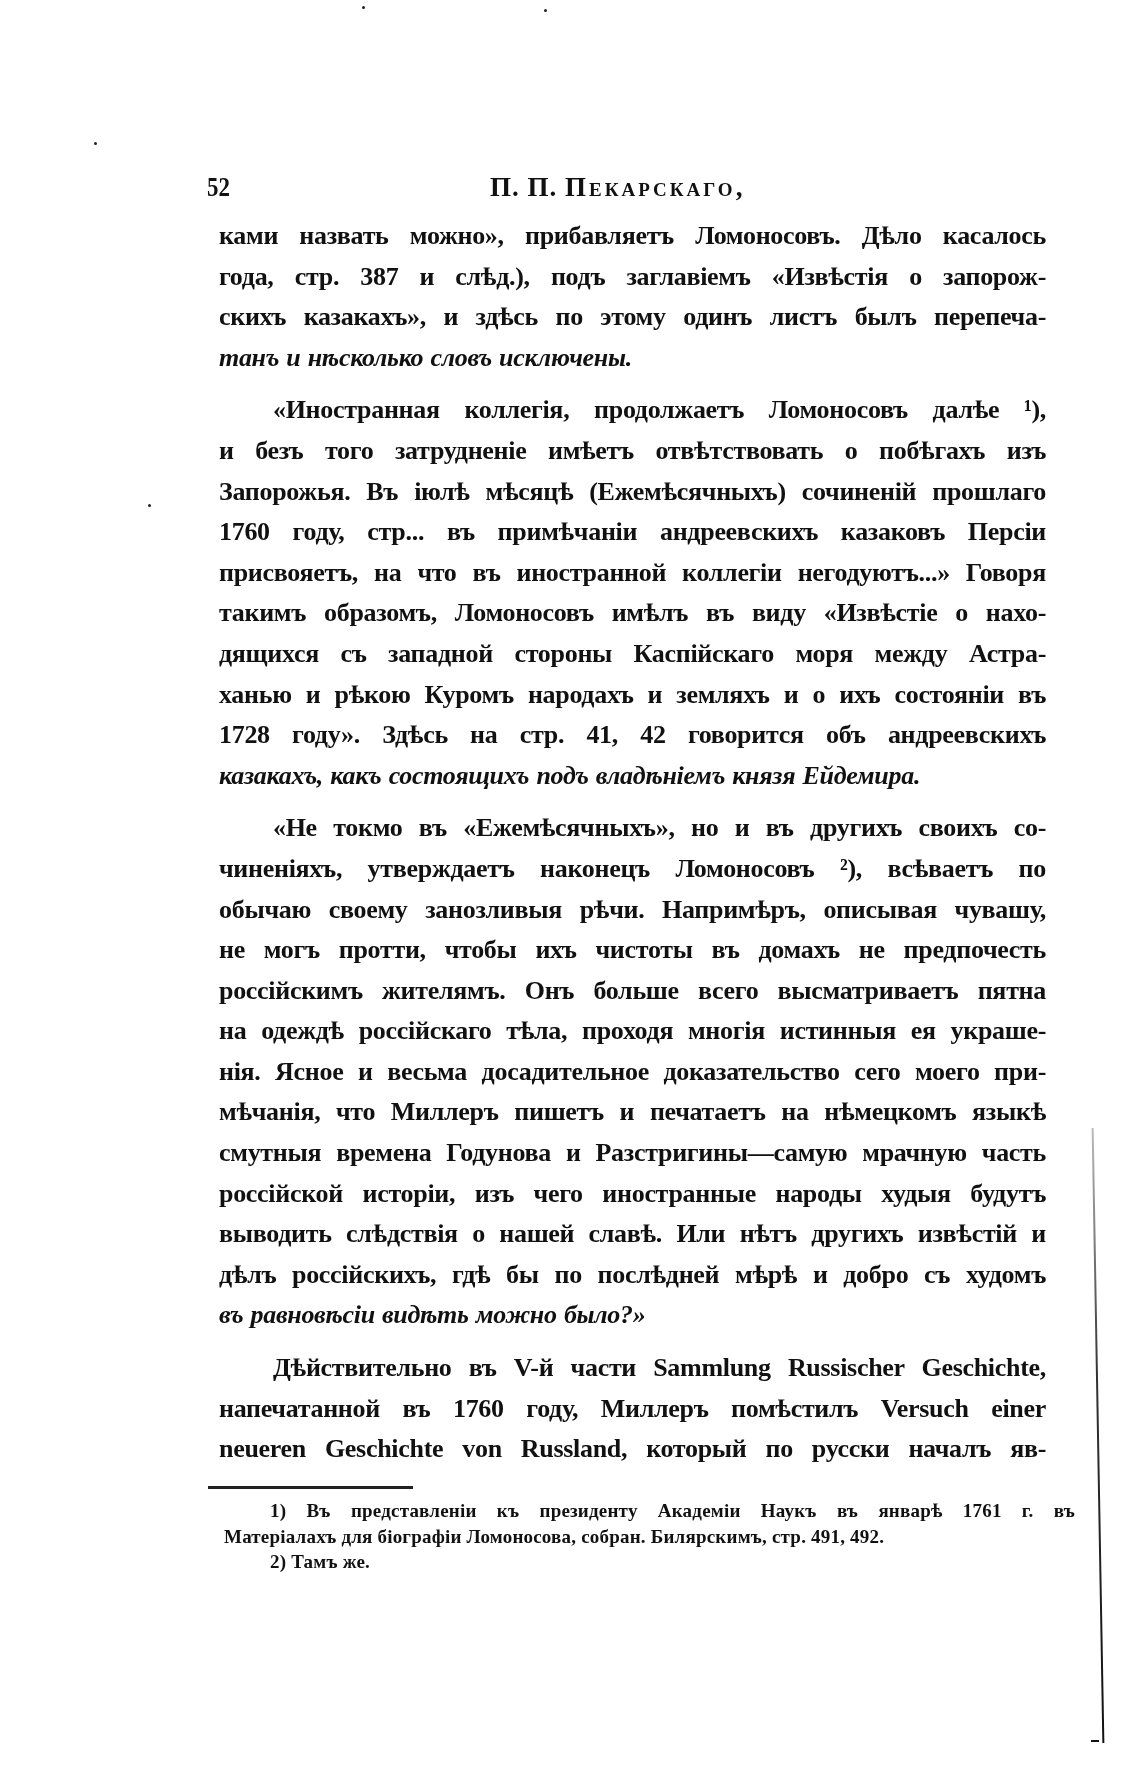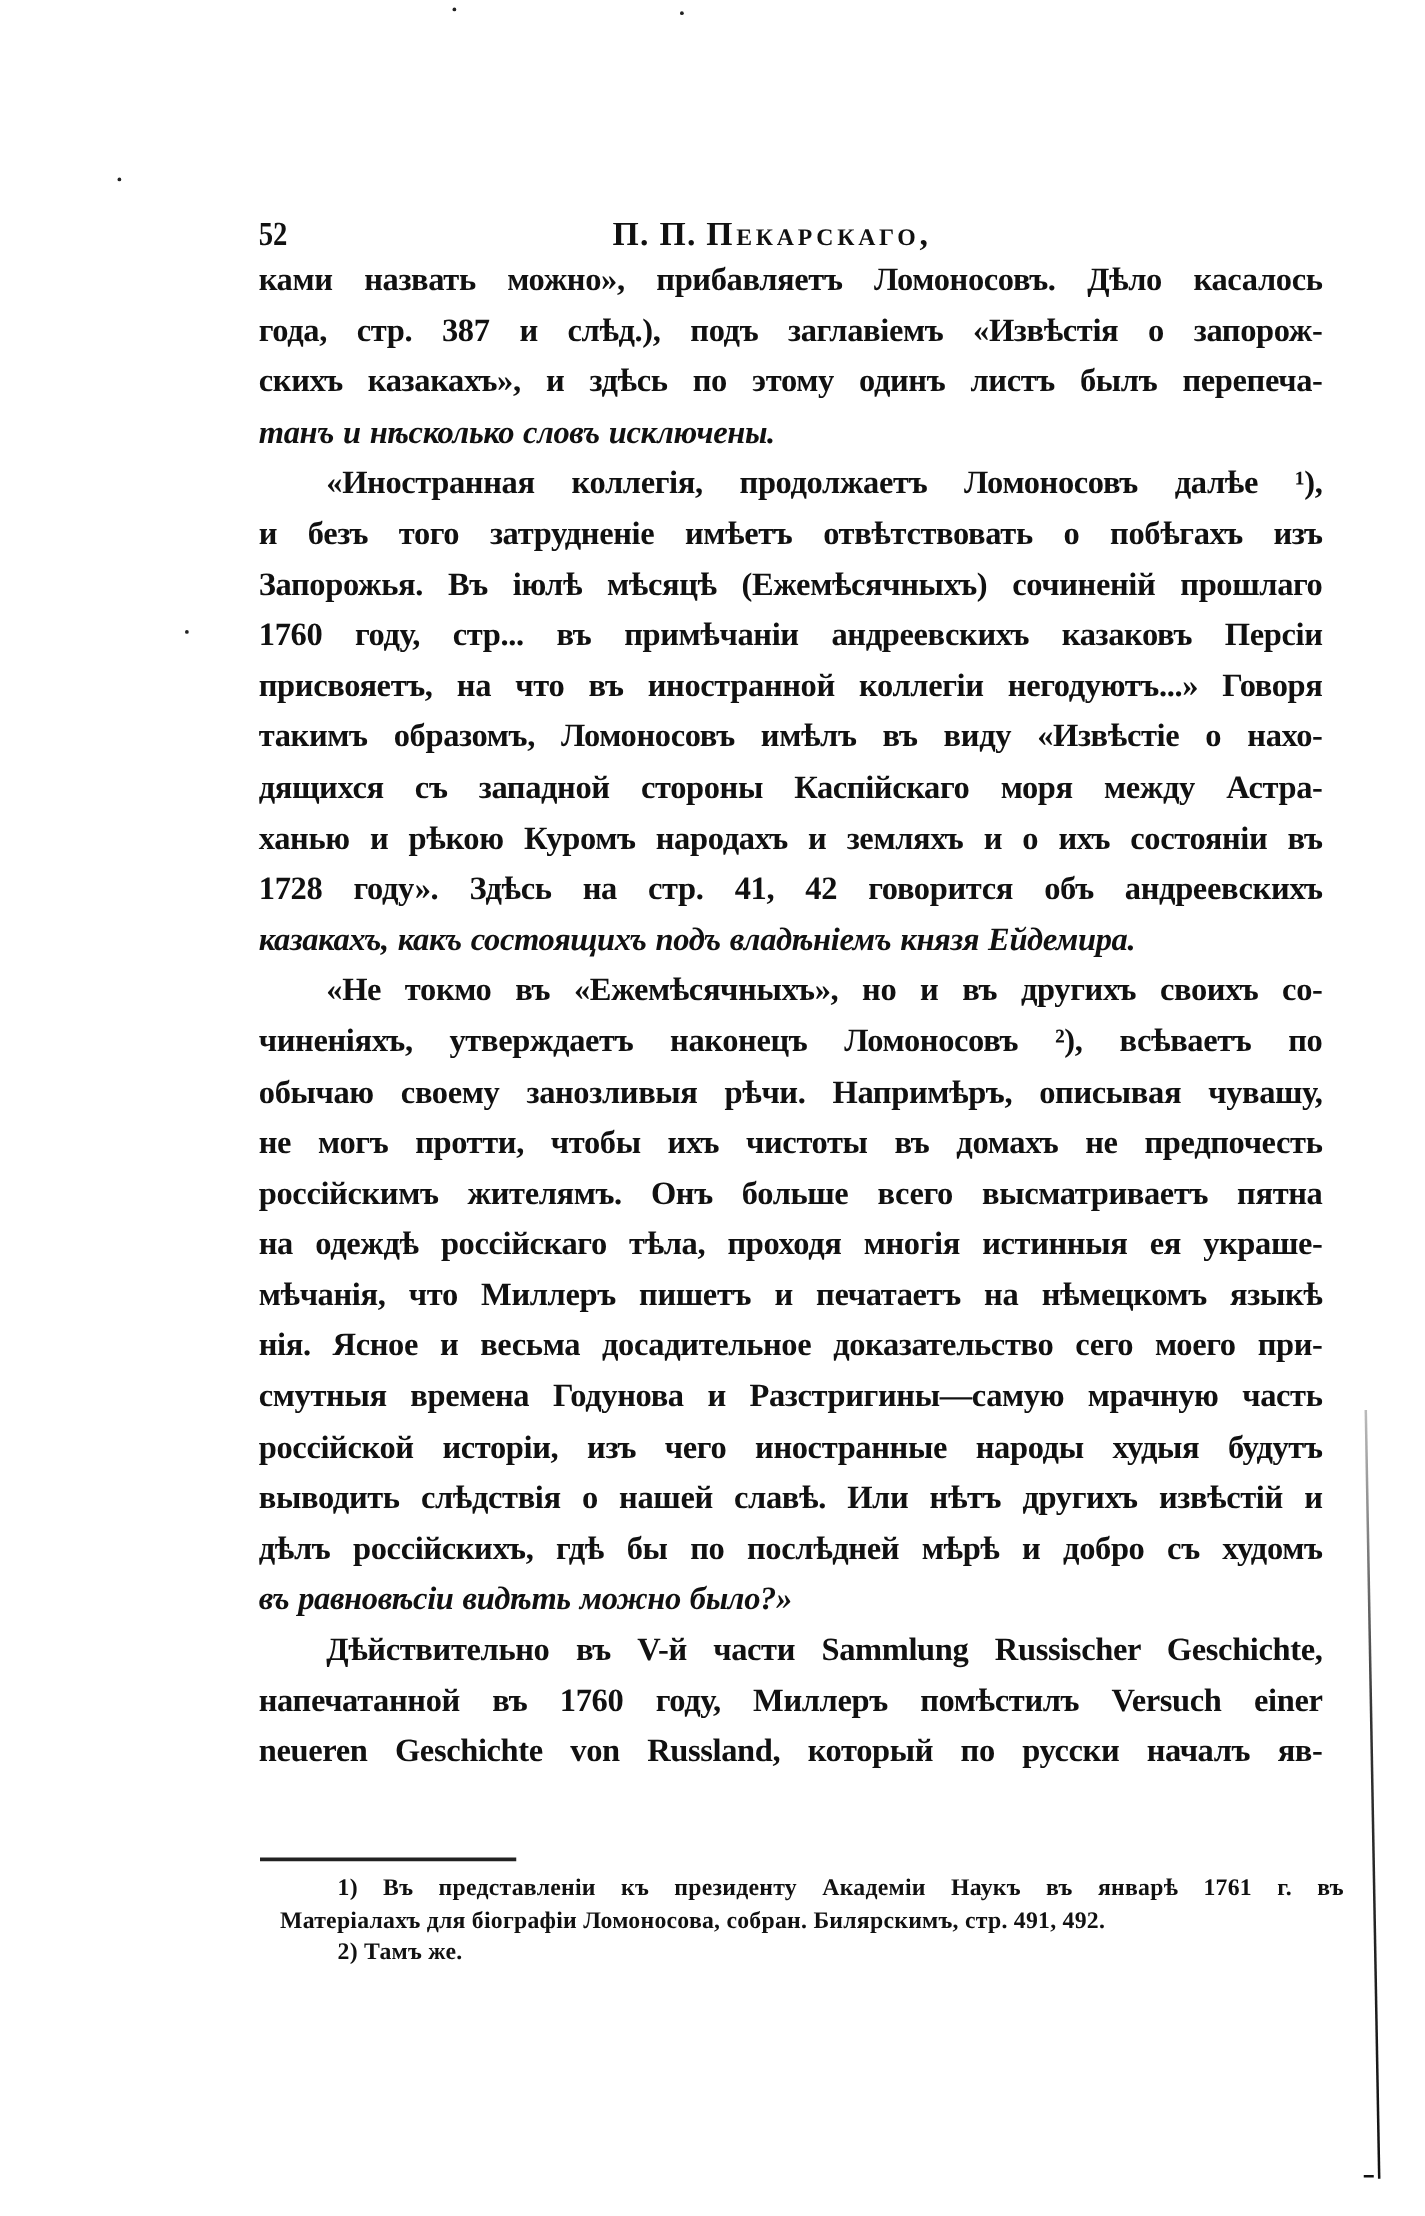--- a/index.html
+++ b/index.html
@@ -6,21 +6,21 @@
   body { width: 1140px; height: 1773px; position: relative; overflow: hidden;
          font-family: "DejaVu Serif", "Liberation Serif", serif; color: #111; }
   .speck { position: absolute; background: #222; border-radius: 50%; }
   .running-head { position: absolute; top: 136px; left: 207px; width: 851px; height: 40px; margin-top: 36px; }
   .page-number { position: absolute; left: 0; top: 0; font-size: 27px; font-weight: bold;
                  font-family: "Liberation Serif", serif; transform: scaleX(0.85); transform-origin: left; }
   .head-title { position: absolute; left: 283px; top: 0; font-size: 27px; font-weight: bold;
                 font-family: "Liberation Serif", serif; letter-spacing: 1px; white-space: nowrap; }
   .head-title .sc { font-variant: small-caps; letter-spacing: 3px; }
   .body-text { position: absolute; top: 204px; left: 207px; width: 851px; }
-  .para { margin: 0; font-size: 26px; line-height: 40.6px; text-align: justify;
+  .para { margin: 12px; font-size: 26px; line-height: 40.6px; text-align: justify;
           font-weight: bold; font-family: "Liberation Serif", serif; letter-spacing: -0.3px;
           word-spacing: 1px; hyphens: none; }
   .para .line { display: block; text-align: justify; text-align-last: justify; white-space: nowrap; overflow: visible; }
   .para .line.last { text-align-last: left; font-style: italic; }
   .fn-rule { position: absolute; left: 208px; top: 1486px; width: 205px; height: 3px; background: #222; }
   .footnotes { position: absolute; top: 1498px; left: 224px; width: 851px; }
   .fn { margin: 0; font-size: 19px; line-height: 25.5px; font-weight: bold;
         font-family: "Liberation Serif", serif; letter-spacing: 0.2px; }
   .fn .line { display: block; white-space: nowrap; text-align: justify; text-align-last: justify; }
   .fn .line.first { padding-left: 46px; }
@@ -64,22 +64,22 @@
     <span class="line">1728 году». Здѣсь на стр. 41, 42 говорится объ андреевскихъ</span>
     <span class="line last">казакахъ, какъ состоящихъ подъ владѣніемъ князя Ейдемира.</span>
   </p>
   <p class="para">
     <span class="line" style="padding-left:54px">«Не токмо въ «Ежемѣсячныхъ», но и въ другихъ своихъ со-</span>
     <span class="line">чиненіяхъ, утверждаетъ наконецъ Ломоносовъ ²), всѣваетъ по</span>
     <span class="line">обычаю своему занозливыя рѣчи. Напримѣръ, описывая чувашу,</span>
     <span class="line">не могъ протти, чтобы ихъ чистоты въ домахъ не предпочесть</span>
     <span class="line">россійскимъ жителямъ. Онъ больше всего высматриваетъ пятна</span>
     <span class="line">на одеждѣ россійскаго тѣла, проходя многія истинныя ея украше-</span>
+    <span class="line">нія. Ясное и весьма досадительное доказательство сего моего при-</span>
     <span class="line">мѣчанія, что Миллеръ пишетъ и печатаетъ на нѣмецкомъ языкѣ</span>
-    <span class="line">нія. Ясное и весьма досадительное доказательство сего моего при-</span>
     <span class="line">смутныя времена Годунова и Разстригины—самую мрачную часть</span>
     <span class="line">россійской исторіи, изъ чего иностранные народы худыя будутъ</span>
     <span class="line">выводить слѣдствія о нашей славѣ. Или нѣтъ другихъ извѣстій и</span>
     <span class="line">дѣлъ россійскихъ, гдѣ бы по послѣдней мѣрѣ и добро съ худомъ</span>
     <span class="line last">въ равновѣсіи видѣть можно было?»</span>
   </p>
   <p class="para">
     <span class="line" style="padding-left:54px">Дѣйствительно въ V-й части Sammlung Russischer Geschichte,</span>
     <span class="line">напечатанной въ 1760 году, Миллеръ помѣстилъ Versuch einer</span>
     <span class="line">neueren Geschichte von Russland, который по русски началъ яв-</span>

